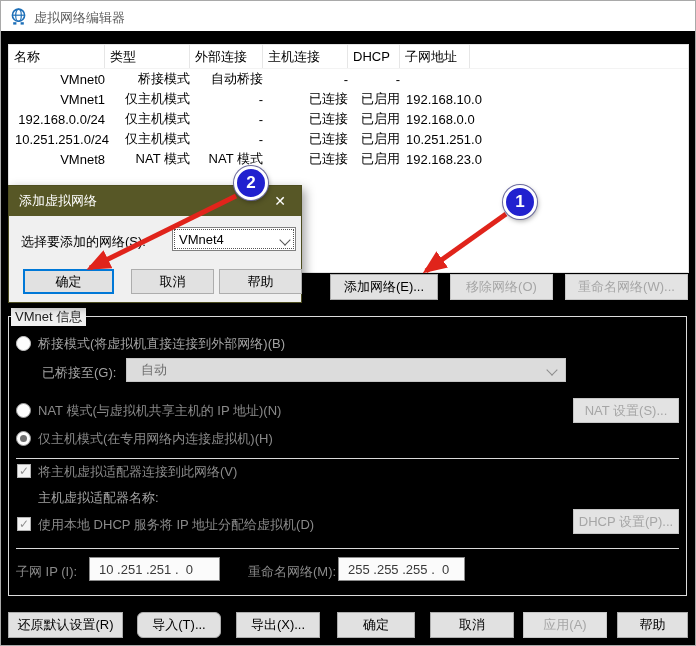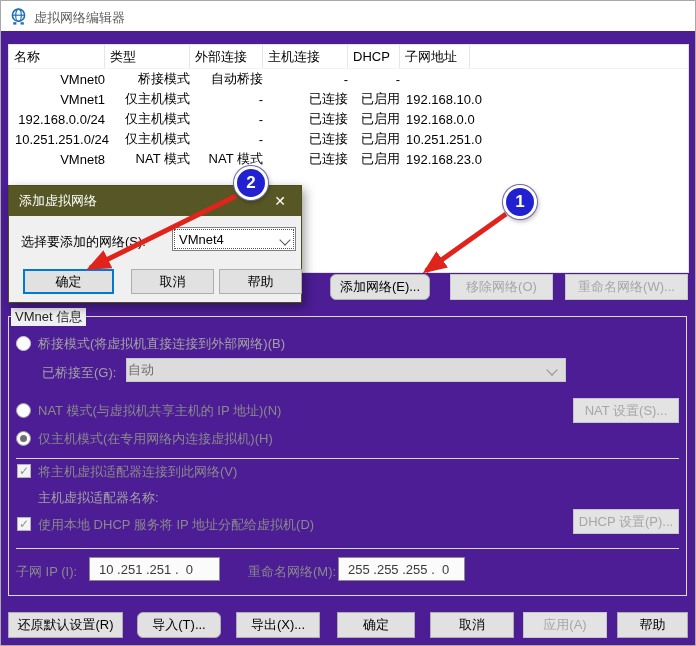--- a/index.html
+++ b/index.html
@@ -1,16 +1,16 @@
 <!DOCTYPE html>
 <html><head>
 <meta charset="utf-8">
 <style>
   html,body{margin:0;padding:0;background:#d7d7d7;}
-  #app{position:relative;width:696px;height:646px;background:#4c1d95;
+  #app{position:relative;width:696px;height:646px;background:#000000;
        font-family:"Liberation Sans","DejaVu Sans",sans-serif;font-size:13px;color:#000;
        overflow:hidden;box-shadow:inset 0 0 0 1px #a9a9a9;}
   
   .titlebar{position:absolute;left:1px;top:1px;right:1px;height:30px;background:#ffffff;}
   .titlebar .appicon{position:absolute;left:9px;top:7px;width:17px;height:17px;}
   .titlebar .apptitle{position:absolute;left:33px;top:8px;color:#5d5d5d;font-size:13px;}
   
   .nettable{position:absolute;left:8px;top:44px;width:679px;height:227px;background:#ffffff;
             border:1px solid #e2e2e2;}
   .thead{display:flex;height:23px;align-items:center;border-bottom:1px solid #f3f3f3;}
@@ -34,21 +34,21 @@
   .radio{position:absolute;width:15px;height:15px;border-radius:50%;background:#fdfdfd;
          border:1px solid #9b9b9b;box-sizing:border-box;}
   .radio.dis{border-color:#c9c9c9;}
   .radio.checked::after{content:"";position:absolute;left:3px;top:3px;width:7px;height:7px;
          border-radius:50%;background:#6f6f6f;}
   .check{position:absolute;width:14px;height:14px;border:1px solid #b3b3b3;background:#f4f4f4;
          box-sizing:border-box;color:#8f8f8f;font-size:12px;line-height:12px;text-align:center;}
   .check.checked::after{content:"✓";}
   .glabel{position:absolute;white-space:nowrap;}
   .combo{position:absolute;box-sizing:border-box;background:#dcdcdc;border:1px solid #c6c6c6;
-         color:#6f6f6f;display:flex;align-items:center;padding-left:1px;}
+         color:#6f6f6f;display:flex;align-items:center;padding-left:14px;}
   .chev{position:absolute;right:9px;top:7px;width:7px;height:7px;border-right:1.6px solid #8d8d8d;
         border-bottom:1.6px solid #8d8d8d;transform:rotate(45deg);}
   .sep{position:absolute;left:7px;right:7px;height:1px;background:#dadada;}
   .field{position:absolute;box-sizing:border-box;background:#fbfbfb;border:1px solid #8b8b8b;
          font-size:13px;color:#3a3a3a;padding:0 0 0 9px;font-family:"Liberation Sans","DejaVu Sans",sans-serif;}
   
   .dialog{position:absolute;left:8px;top:185px;width:294px;height:118px;background:#f0f0f0;
           border:1px solid #4d4d20;box-shadow:3px 4px 10px rgba(0,0,0,.38);z-index:5;box-sizing:border-box;}
   .dlg-title{position:absolute;left:0;top:0;right:0;height:30px;background:#575726;color:#ffffff;
              line-height:30px;padding-left:10px;font-size:13px;box-sizing:border-box;}
@@ -129,21 +129,21 @@
     <div class="tr">
       <div class="td c0">VMnet8</div>
       <div class="td c1">NAT 模式</div>
       <div class="td c2">NAT 模式</div>
       <div class="td c3">已连接</div>
       <div class="td c4">已启用</div>
       <div class="td c5">192.168.23.0</div>
     </div>
   </div>
 
-  <div class="btn" style="left:330px;top:274px;width:100px;height:26px;border-radius:6px;">添加网络(E)...</div>
+  <div class="btn" style="left:330px;top:274px;width:108px;height:26px;">添加网络(E)...</div>
   <div class="btn disabled" style="left:450px;top:274px;width:103px;height:26px;">移除网络(O)</div>
   <div class="btn disabled" style="left:565px;top:274px;width:123px;height:26px;">重命名网络(W)...</div>
 
   <div class="group">
     <span class="legend">VMnet 信息</span>
 
     <span class="radio dis" style="left:7px;top:19px;"></span>
     <span class="glabel gray" style="left:29px;top:18px;">桥接模式(将虚拟机直接连接到外部网络)(B)</span>
 
     <span class="glabel gray" style="left:33px;top:47px;">已桥接至(G):</span>

